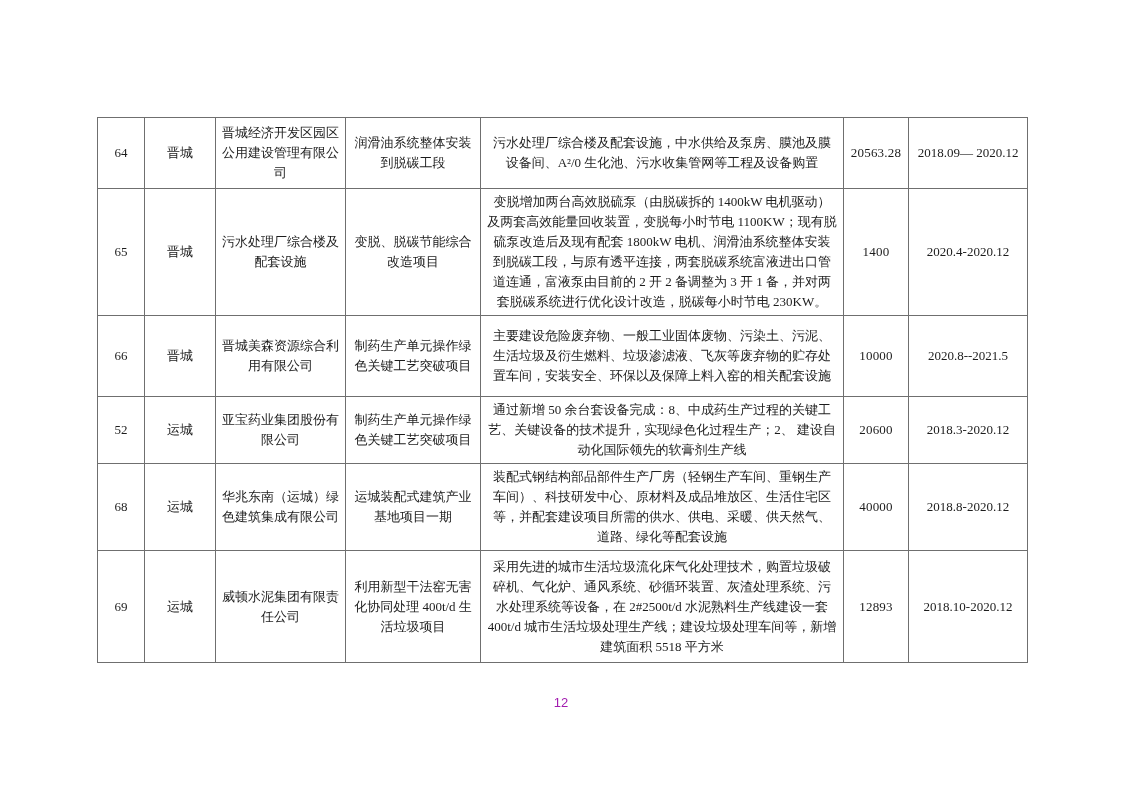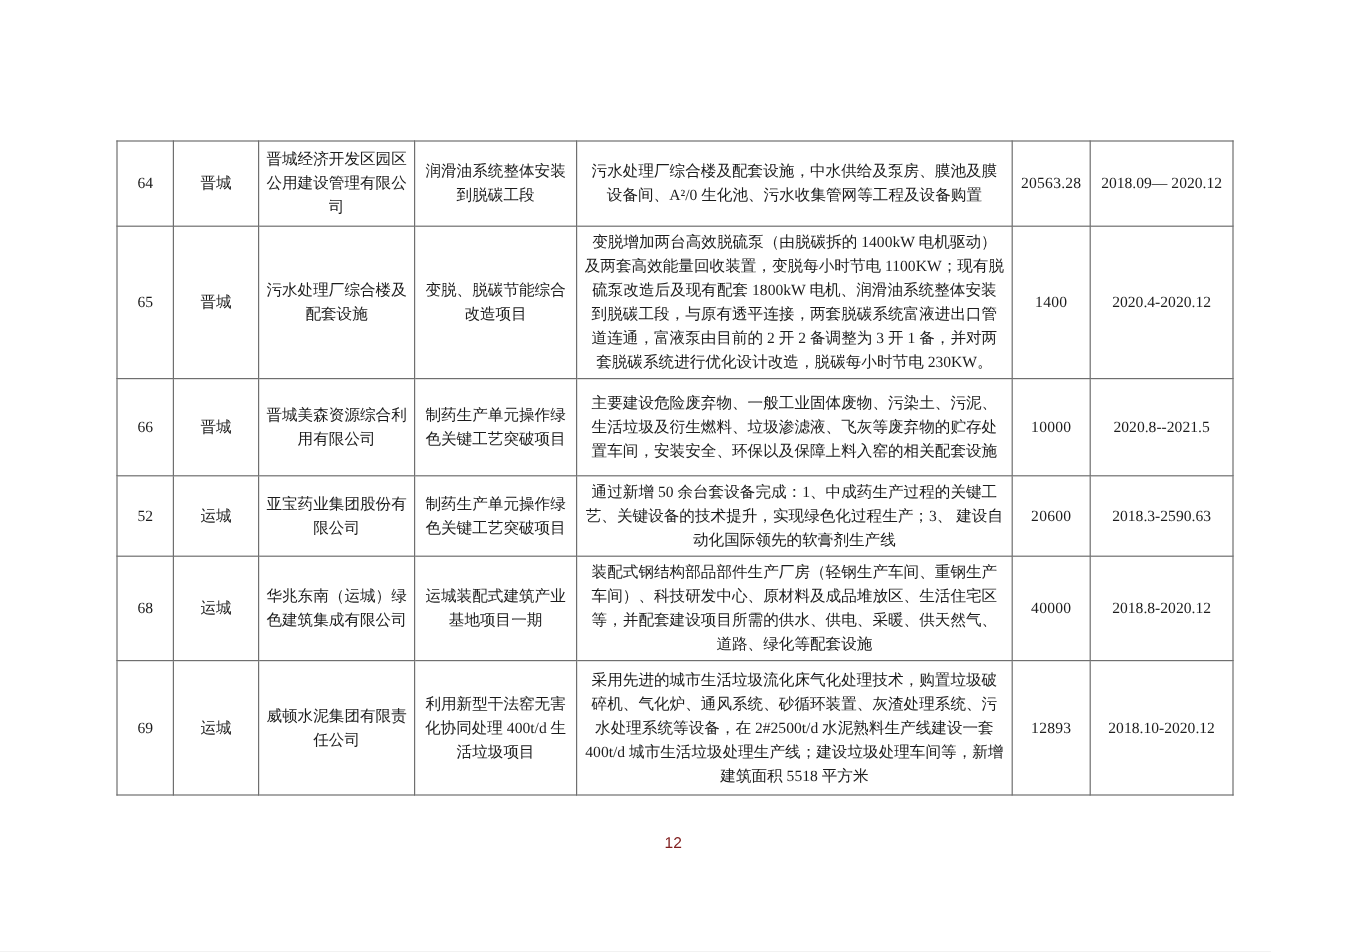--- a/index.html
+++ b/index.html
@@ -34,21 +34,21 @@
     padding:4px 11px;
   }
   td.amount{letter-spacing:0.2px;}
   .page-number{
     position:absolute;
     left:0;right:0;
     top:695px;
     text-align:center;
     font-size:13px;
     font-family:"Liberation Sans","DejaVu Sans",sans-serif;
-    color:#7f1d1d;
+    color:#a21caf;
   }
 </style>
 </head>
 <body>
 
 <div class="sheet">
 
   <table class="projects">
     <colgroup>
       <col style="width:47px">
@@ -85,23 +85,23 @@
         <td>制药生产单元操作绿色关键工艺突破项目</td>
         <td class="desc">主要建设危险废弃物、一般工业固体废物、污染土、污泥、生活垃圾及衍生燃料、垃圾渗滤液、飞灰等废弃物的贮存处置车间，安装安全、环保以及保障上料入窑的相关配套设施</td>
         <td class="amount">10000</td>
         <td>2020.8--2021.5</td>
       </tr>
       <tr style="height:65px">
         <td>52</td>
         <td>运城</td>
         <td>亚宝药业集团股份有限公司</td>
         <td>制药生产单元操作绿色关键工艺突破项目</td>
-        <td class="desc">通过新增 50 余台套设备完成：1、中成药生产过程的关键工艺、关键设备的技术提升，实现绿色化过程生产；3、 建设自动化国际领先的软膏剂生产线</td>
+        <td class="desc">通过新增 50 余台套设备完成：8、中成药生产过程的关键工艺、关键设备的技术提升，实现绿色化过程生产；2、 建设自动化国际领先的软膏剂生产线</td>
         <td class="amount">20600</td>
-        <td>2018.3-2590.63</td>
+        <td>2018.3-2020.12</td>
       </tr>
       <tr style="height:80px">
         <td>68</td>
         <td>运城</td>
         <td>华兆东南（运城）绿色建筑集成有限公司</td>
         <td>运城装配式建筑产业基地项目一期</td>
         <td class="desc">装配式钢结构部品部件生产厂房（轻钢生产车间、重钢生产车间）、科技研发中心、原材料及成品堆放区、生活住宅区等，并配套建设项目所需的供水、供电、采暖、供天然气、道路、绿化等配套设施</td>
         <td class="amount">40000</td>
         <td>2018.8-2020.12</td>
       </tr>

